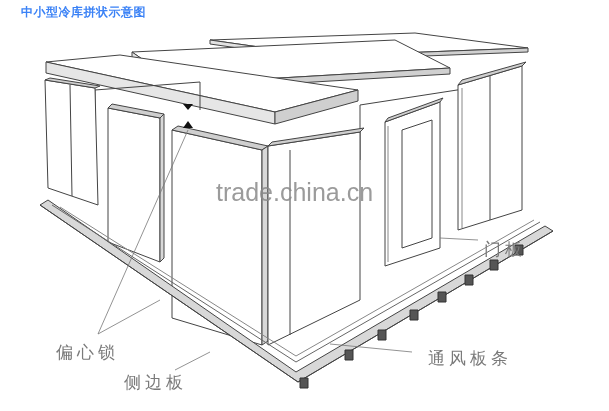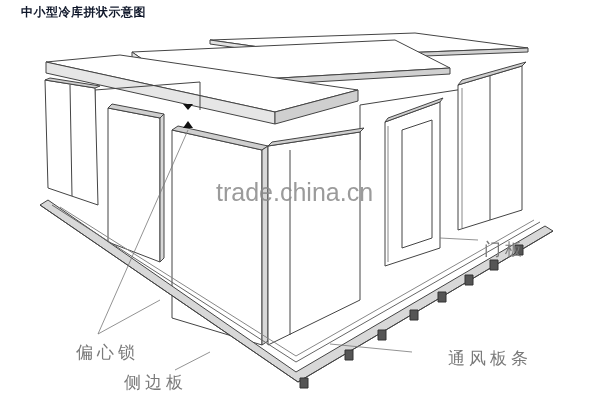--- a/index.html
+++ b/index.html
@@ -1,19 +1,19 @@
 <!DOCTYPE html>
 <html><head>
   <meta charset="utf-8">
   <style>
     html, body { margin: 0; padding: 0; background: #ffffff; }
     body { width: 609px; height: 411px; position: relative; overflow: hidden;
            font-family: "DejaVu Sans", sans-serif; }
     .title { position: absolute; left: 21px; top: 4px; font-size: 12px; font-weight: bold;
-             color: #0f172a; letter-spacing: 0.5px; }
+             color: #3b82f6; letter-spacing: 0.5px; }
     .diagram { position: absolute; left: 0; top: 0; }
     .label { position: absolute; font-size: 17px; color: #7a7a7a; letter-spacing: 4px; }
     .watermark { position: absolute; font-family: "Liberation Sans", sans-serif; font-size: 25px;
                  color: #8a8a8a; opacity: 0.85; }
   </style>
 </head>
 <body>
 
 <div class="title">中小型冷库拼状示意图</div>
 
@@ -110,15 +110,15 @@
     <line x1="98" y1="334" x2="160" y2="300"></line>
     <line x1="175" y1="370" x2="210" y2="352"></line>
     <line x1="440" y1="238" x2="478" y2="240"></line>
     <line x1="330" y1="344" x2="412" y2="352"></line>
   </g>
 </svg>
 
 <div class="watermark" style="left:216px; top:178px;text-align:center;">trade.china.cn</div>
 
 <div class="label" style="left:484px; top:238px;">门板</div>
-<div class="label" style="left:56px; top:341px;margin-left:20px;">偏心锁</div>
+<div class="label" style="left:56px; top:341px;">偏心锁</div>
 <div class="label" style="left:124px; top:371px;">侧边板</div>
-<div class="label" style="left:448px; top:347px;">通风板条</div>
+<div class="label" style="left:428px; top:347px;">通风板条</div>
 
 </body></html>

